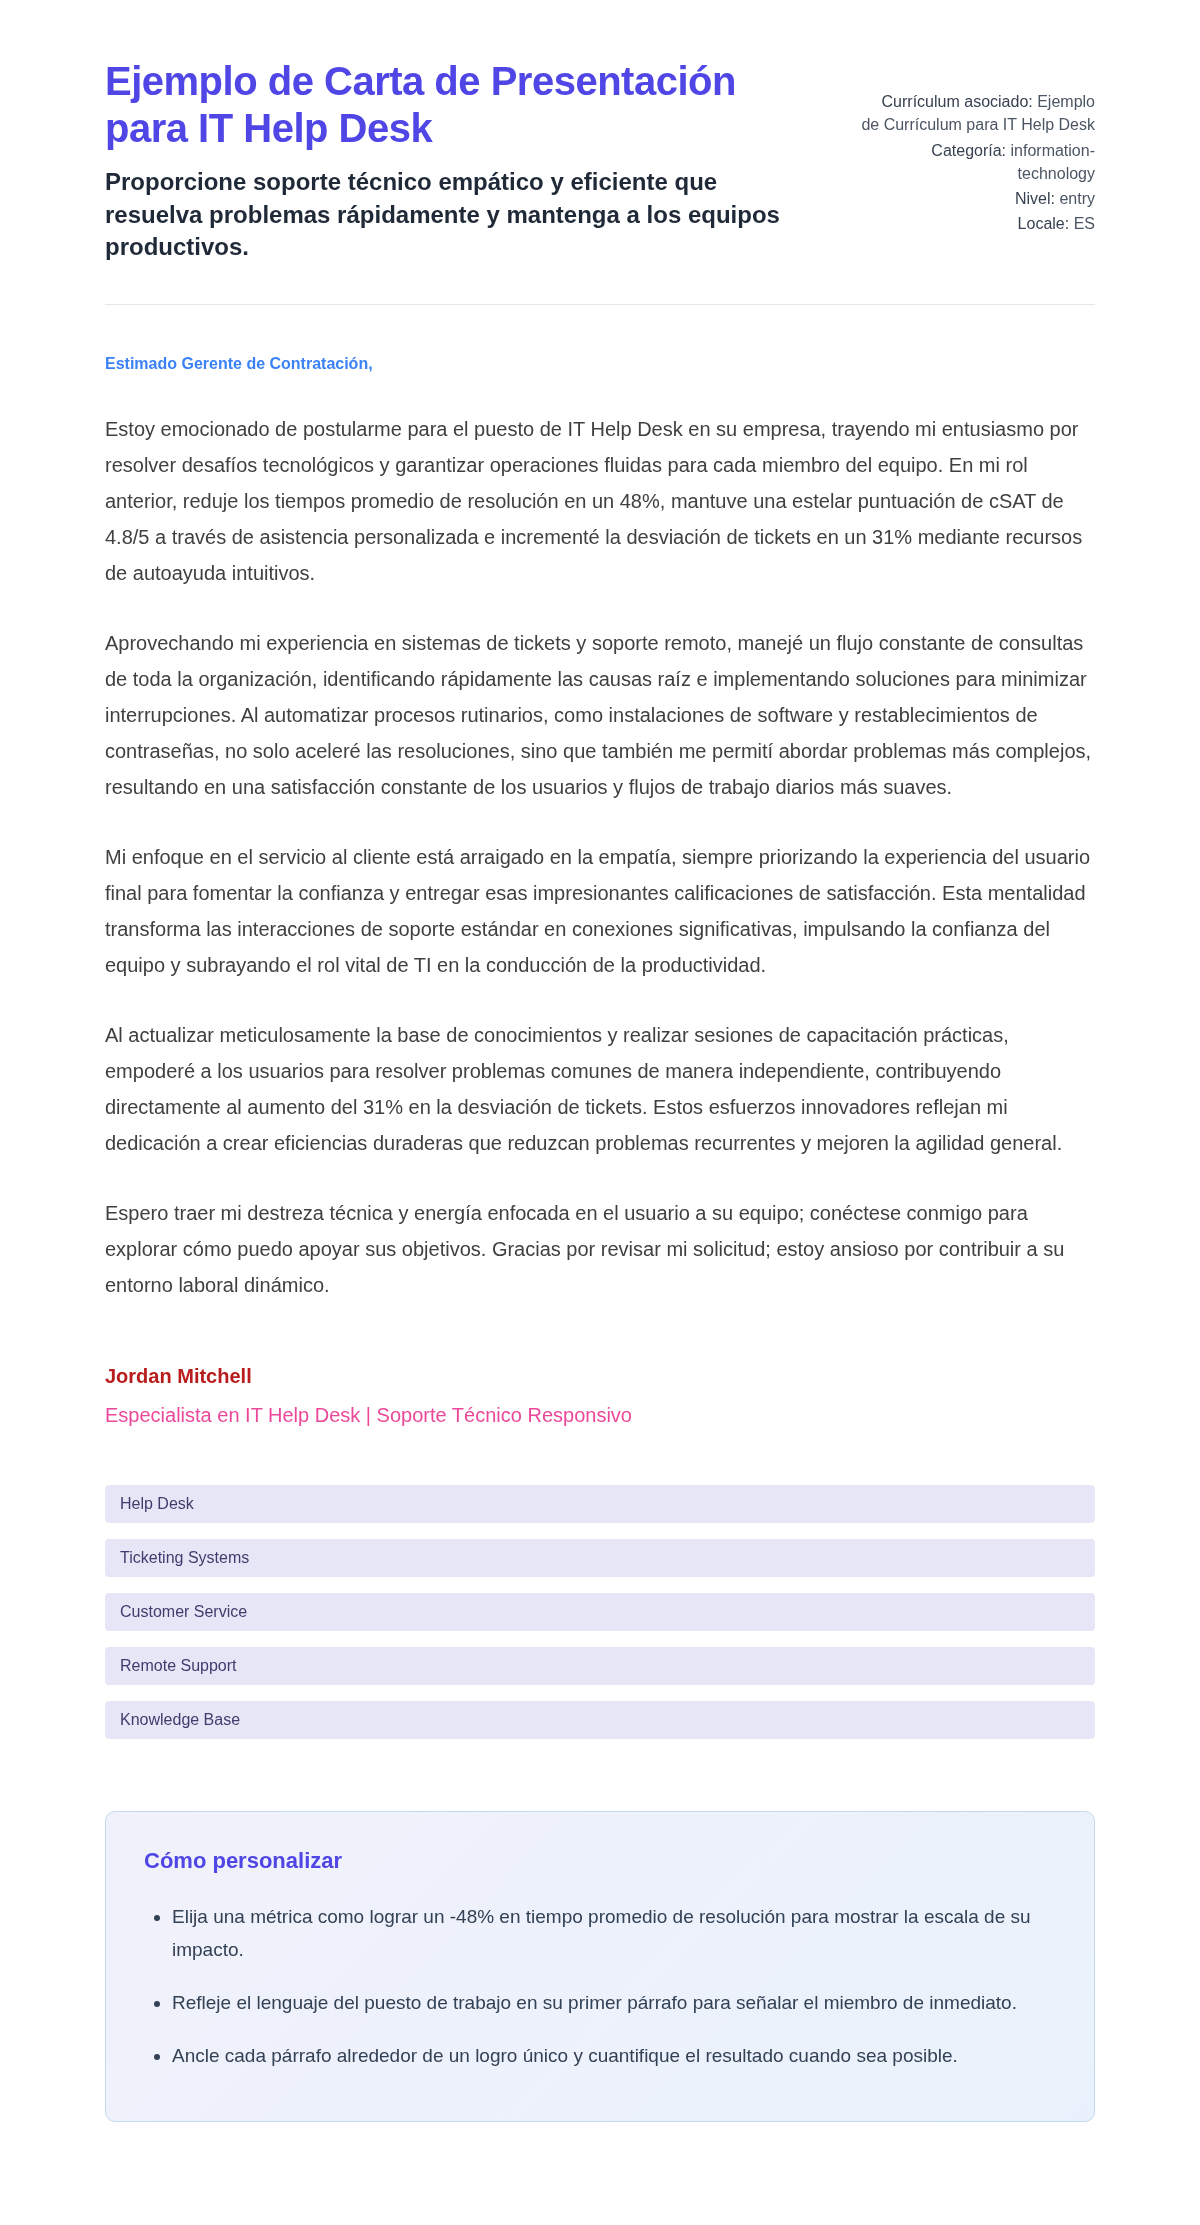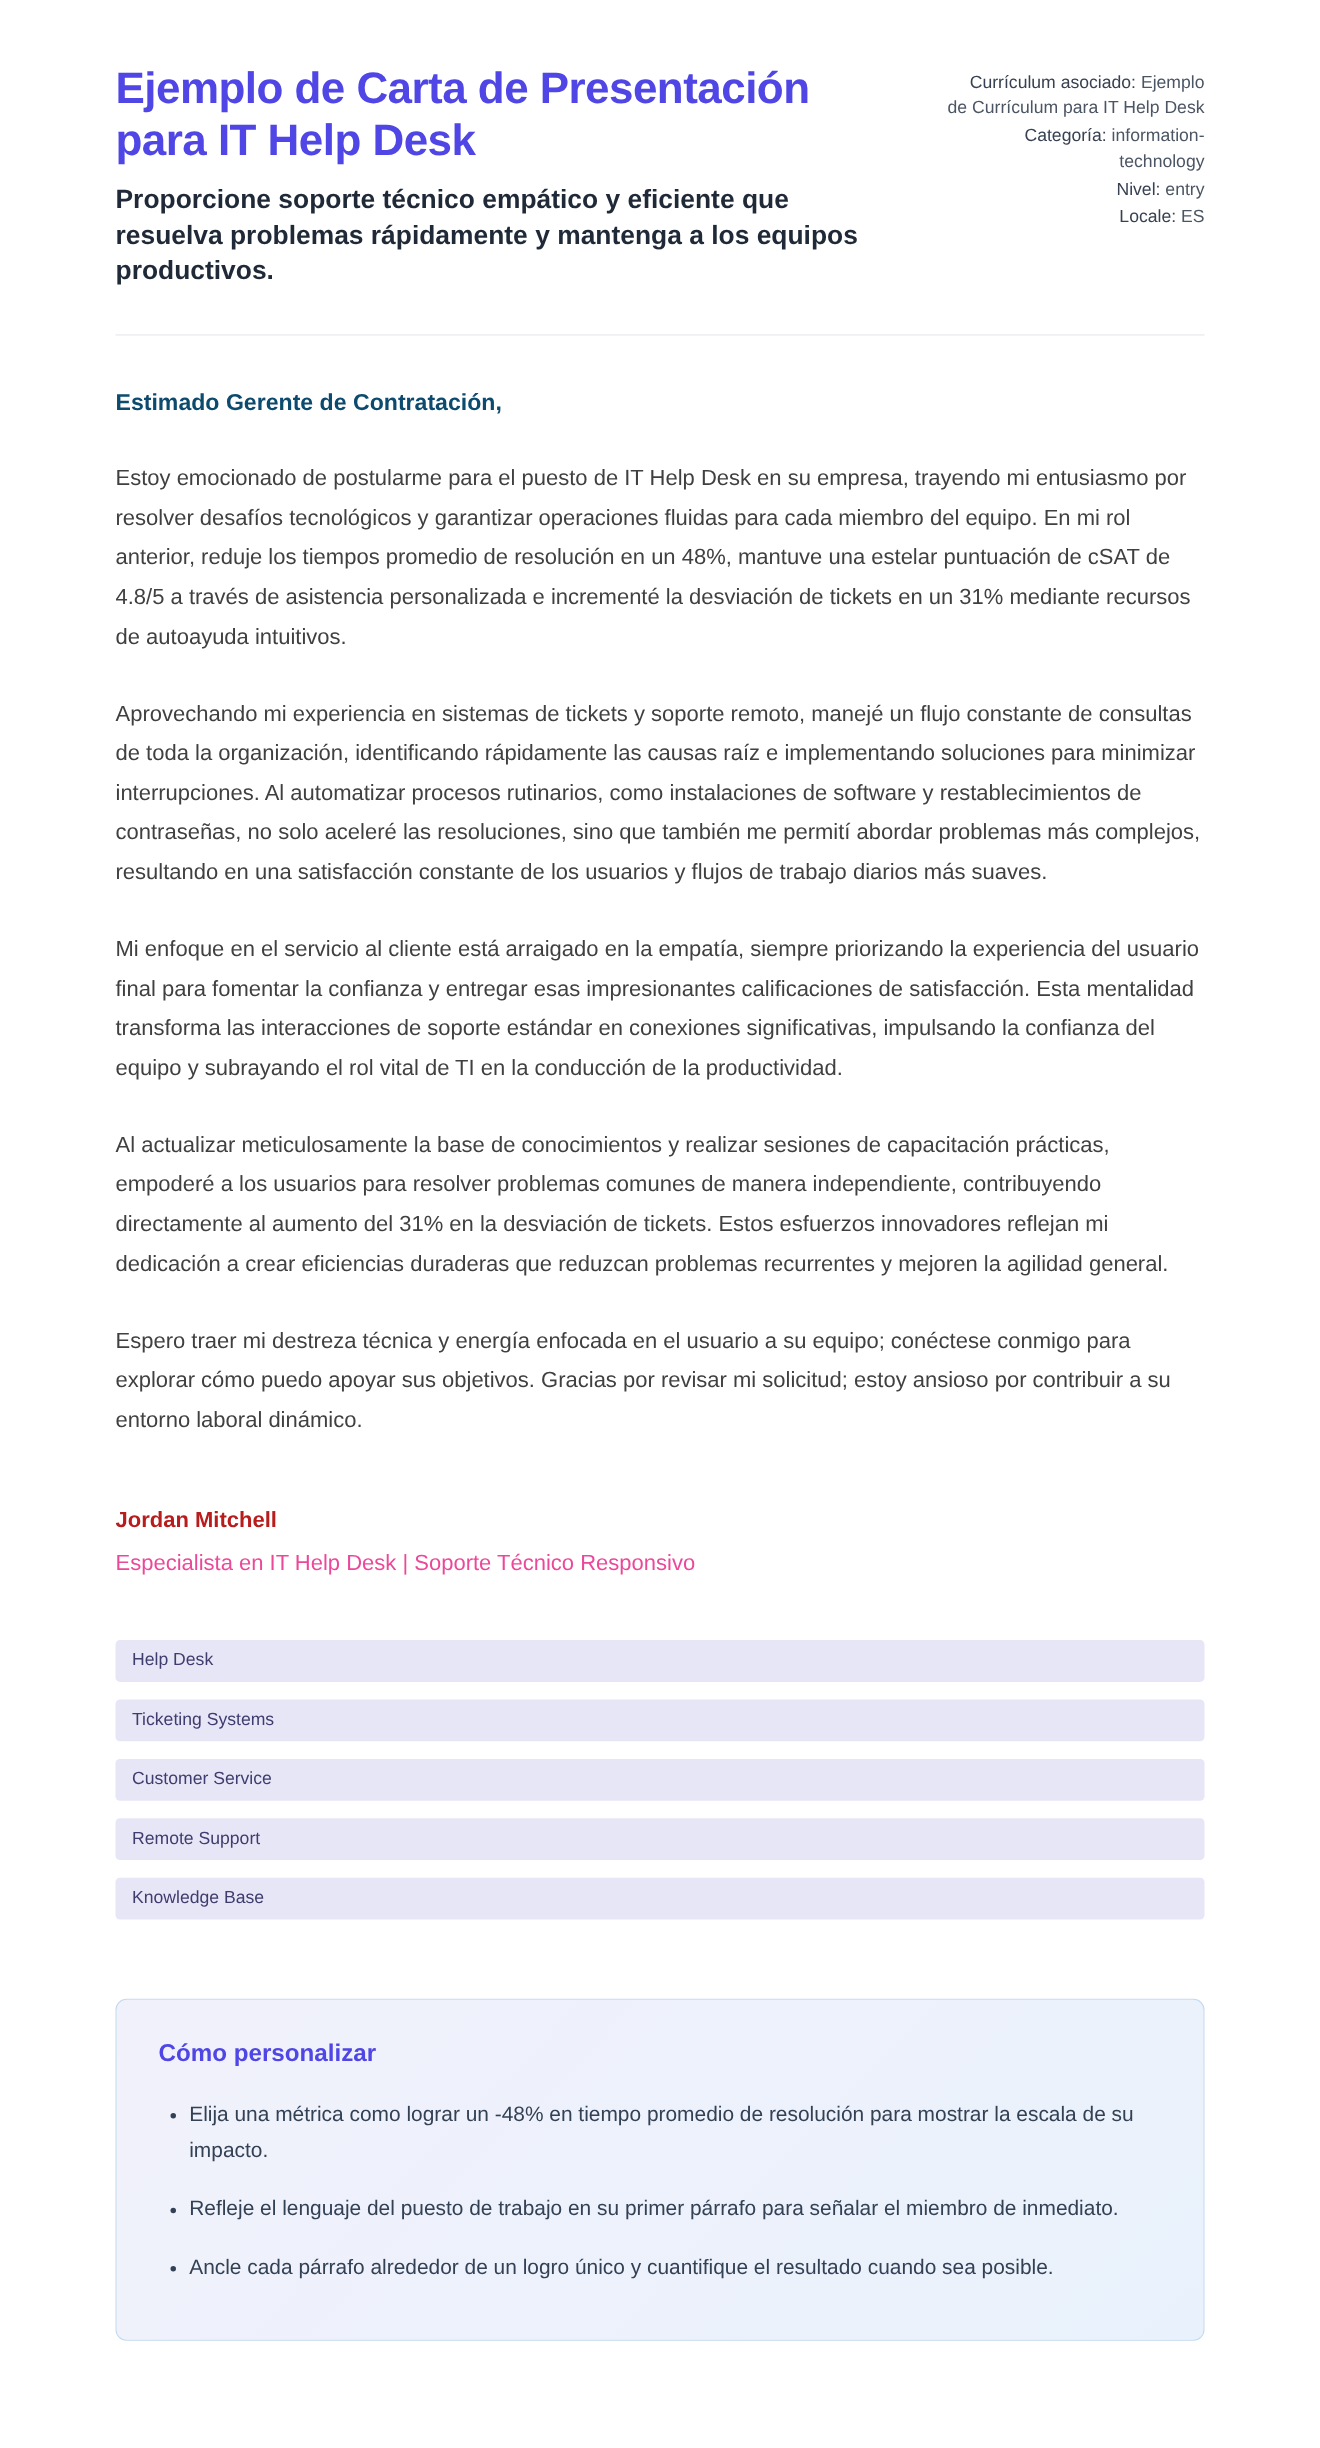--- a/index.html
+++ b/index.html
@@ -12,21 +12,21 @@
   }
   .page {
     width:1200px;
     margin:0 auto;
     padding:58px 105px 70px;
   }
   
   .header {
     display:flex;
     justify-content:space-between;
-    align-items:flex-start;
+    align-items:center;
     gap:40px;
     padding-bottom:40px;
     border-bottom:1px solid #e5e7eb;
   }
   .header-left { flex:1 1 auto; max-width:710px; }
   .title {
     color:#4f46e5;
     font-size:40px;
     line-height:1.18;
     font-weight:bold;
@@ -46,23 +46,23 @@
     font-size:16px;
     line-height:1.45;
     color:#4b5563;
     padding-top:6px;
   }
   .meta-row { margin-bottom:2px; }
   .meta-label { font-weight:normal; color:#374151; }
   
   .letter { padding-top:50px; }
   .greeting {
-    color:#0c4a6e;
+    color:#3b82f6;
     font-weight:bold;
-    font-size:21px;
+    font-size:16px;
     margin-bottom:38px;
   }
   .para {
     font-size:20px;
     line-height:1.8;
     color:#404040;
     margin-bottom:34px;
   }
   .para:last-of-type { margin-bottom:0; }
   

